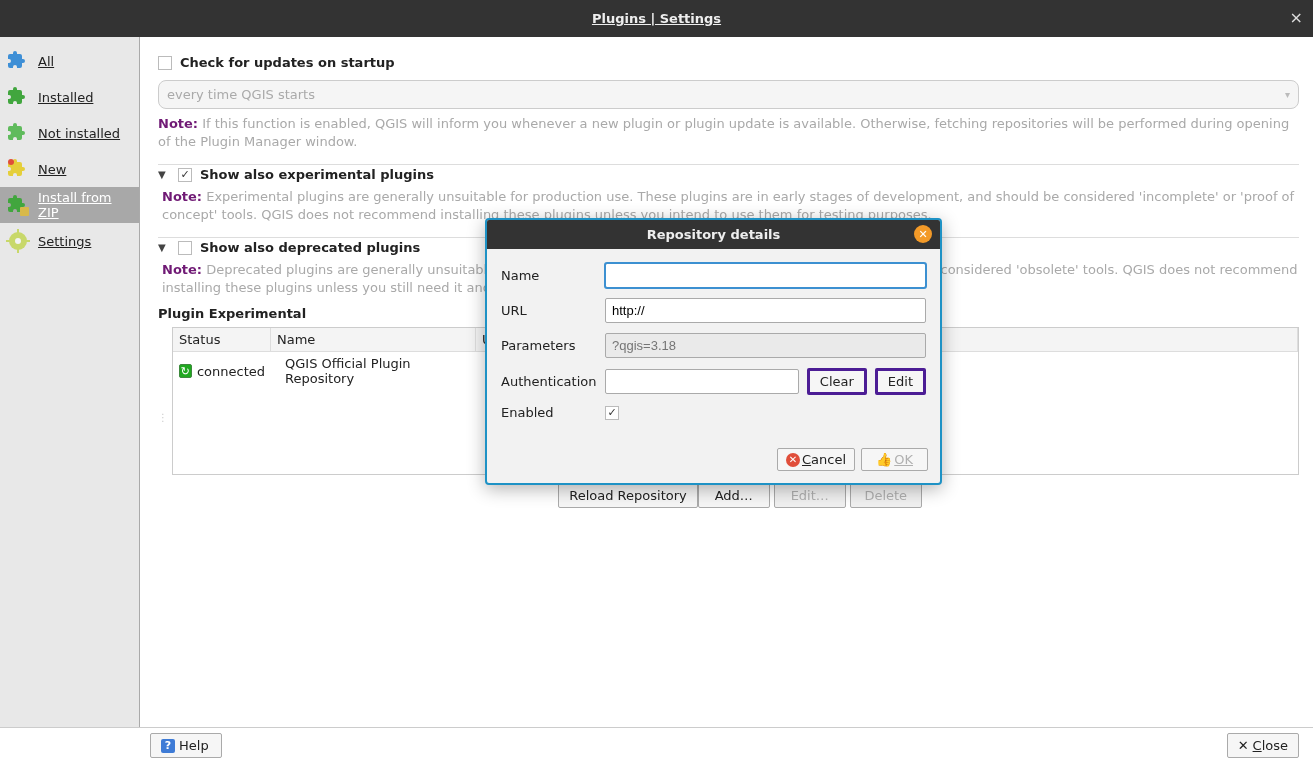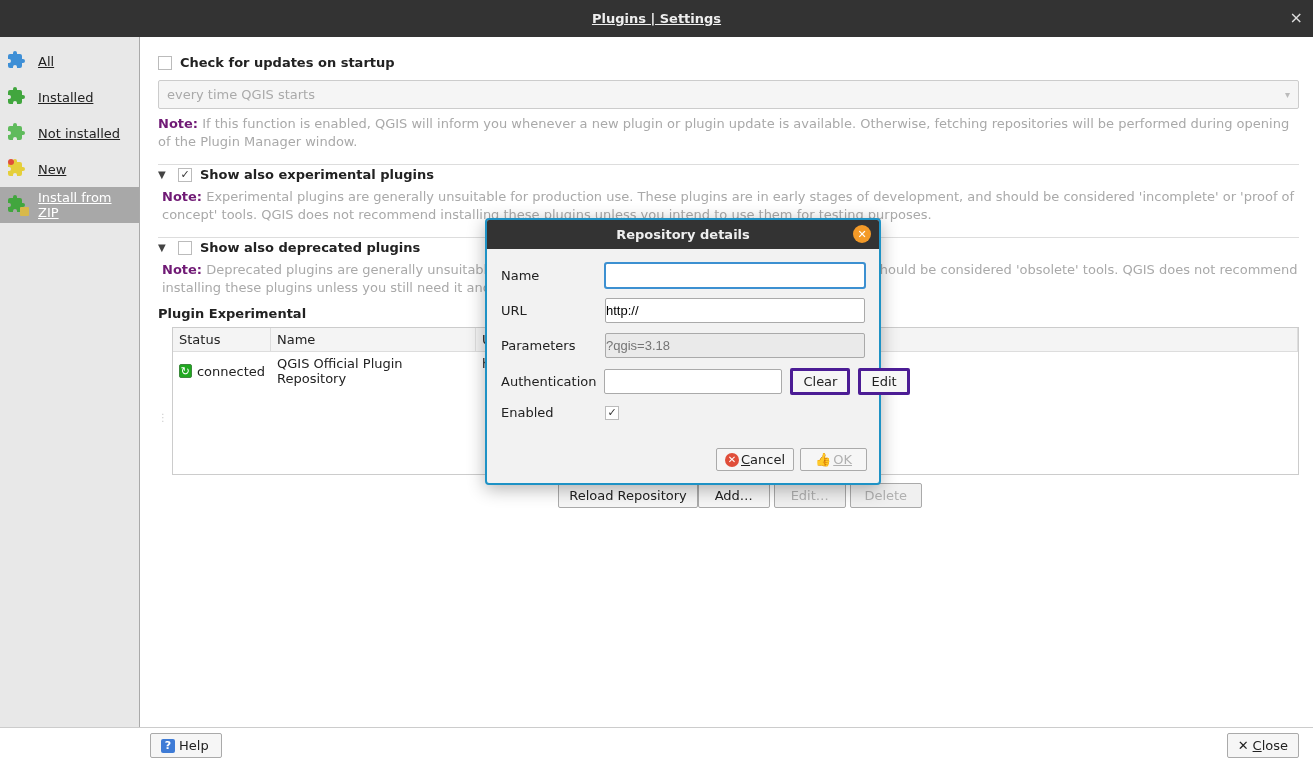--- a/index.html
+++ b/index.html
@@ -19,61 +19,61 @@
 
   .main { flex: 1; padding: 18px 14px 8px 18px; overflow: hidden; position: relative; }
 
   .row { display: flex; align-items: center; gap: 8px; }
   .checkbox { width: 14px; height: 14px; border: 1px solid #bbb; background: #fff; display: inline-flex; align-items: center; justify-content: center; font-size: 11px; color: #333; cursor: pointer; }
   .checkbox.checked::after { content: "✓"; font-size: 11px; line-height: 1; }
 
   .section-title { font-weight: bold; }
   .collapse-arrow { width: 12px; font-size: 10px; color: #444; }
 
-  .dropdown { margin-top: 10px; border: 1px solid #ccc; background: #f5f5f5; padding: 6px 8px; color: #aaa; border-radius: 2px; display: flex; justify-content: space-between; align-items: center; }
+  .dropdown { margin-top: 10px; border: 1px solid #ccc; background: #f5f5f5; padding: 6px 8px; color: #aaa; border-radius: 8px; display: flex; justify-content: space-between; align-items: center; }
   .dropdown .chev { font-size: 10px; color: #bbb; }
 
   .note { color: #a9a9a9; margin-top: 6px; line-height: 1.35; }
   .note b { color: #701a75; font-weight: bold; }
 
   .section { margin-top: 14px; border-top: 1px solid #ddd; padding-top: 2px; }
 
   .repos-title { font-weight: bold; margin-top: 10px; margin-bottom: 6px; }
 
   .repo-table { border: 1px solid #ccc; height: 148px; overflow: hidden; }
   .repo-head { display: flex; background: #f4f4f4; border-bottom: 1px solid #ddd; }
   .repo-head div { padding: 4px 6px; border-right: 1px solid #ddd; font-size: 13px; }
-  .repo-row { display: flex; }
+  .repo-row { display: flex; gap: 8px; }
   .repo-row div { padding: 4px 6px; }
   .col-status { width: 98px; display:flex; align-items:center; gap:5px; }
   .col-name { width: 205px; }
   .col-url { flex: 1; }
 
   .status-dot { width: 14px; height: 14px; background: #1fa81f; border: 1px solid #3d893d; display:inline-flex; align-items:center; justify-content:center; color:#fff; font-size:10px; border-radius:2px;}
   .status-dot::after { content:"↻"; font-size:11px; }
 
   .repo-buttons { display: flex; justify-content: center; margin-top: 8px; margin-left: 9px; }
   .repo-buttons .left, .repo-buttons .right { display: flex; gap: 4px; }
   .btn { border: 1px solid #aaa; background: #f6f6f6; padding: 4px 10px; border-radius: 2px; cursor: pointer; font-size: 13px; min-width: 72px; text-align: center; }
   .btn.disabled { color: #b0b0b0; background: #f0f0f0; cursor: default; }
 
   
   .bottombar { height: 36px; border-top: 1px solid #ccc; display: flex; align-items: center; justify-content: space-between; padding: 0 14px 0 150px; }
   .bottombar .btn { display: inline-flex; align-items: center; gap: 4px; }
   .help-icon { width:14px; height:14px; background:#3e7bd6; color:#fff; display:inline-flex; align-items:center; justify-content:center; font-size:11px; border-radius:2px; font-weight:bold; }
   .close-icon { font-size: 13px; }
 
   
-  .modal { position: absolute; left: 485px; top: 218px; width: 396px; border: 2px solid #1e92c5; border-radius: 4px; background: #f2f2f2; box-shadow: 0 4px 18px rgba(0,0,0,.3); z-index: 10; }
+  .modal { position: absolute; left: 485px; top: 218px; width: 457px; border: 2px solid #1e92c5; border-radius: 4px; background: #f2f2f2; box-shadow: 0 4px 18px rgba(0,0,0,.3); z-index: 10; }
   .modal-title { background: #333; color: #eee; text-align: center; font-weight: bold; padding: 7px 8px; position: relative; border-radius: 2px 2px 0 0;}
   .modal-title .mclose { position: absolute; right: 8px; top: 5px; width: 18px; height: 18px; background: #f39a28; border-radius: 50%; display: inline-flex; align-items: center; justify-content: center; color: #fff; font-size: 11px; cursor:pointer;}
   .modal-body { padding: 14px 14px 10px 14px; }
   .frow { display: flex; align-items: center; margin-bottom: 10px; gap: 8px; }
   .flabel { width: 96px; font-size: 13px; }
-  .finput { flex: 1; border: 1px solid #aaa; background: #fff; padding: 4px 0; font-size: 13px; border-radius: 2px; }
+  .finput { flex: 1; border: 1px solid #aaa; background: #fff; padding: 4px 6px; font-size: 13px; border-radius: 2px; }
   .finput.focus { outline: 2px solid #3c90d1; outline-offset: -1px; }
   .finput.readonly { background: #eaeaea; color: #999; }
   .small-btn { border: 3px solid #4c1d95; background: #f6f6f6; padding: 3px 10px; border-radius: 2px; cursor: pointer; font-size: 13px; }
   .modal-footer { display: flex; justify-content: flex-end; gap: 6px; padding: 8px 12px 12px; }
   .ok-btn-disabled { color: #b0b0b0; }
   .cancel-ic { width:14px;height:14px;background:#e04e3a;border-radius:50%;display:inline-flex;align-items:center;justify-content:center;color:#fff;font-size:10px;margin-right:2px;}
   .thumb-ic { color:#bbb; margin-right:2px; }
 
   .underline-first::first-letter { text-decoration: underline; }
 
@@ -126,20 +126,35 @@
       <span>New</span>
     </div>
     <div class="side-item selected">
       <span class="side-icon">
         <svg class="pz" viewBox="0 0 24 24">
             <path fill="#41a63e" d="M9 2a2 2 0 012 2v1h3a2 2 0 012 2v3h1a2 2 0 110 4h-1v3a2 2 0 01-2 2h-3v-1a2 2 0 10-4 0v1H4a2 2 0 01-2-2v-3h1a2 2 0 100-4H2V7a2 2 0 012-2h3V4a2 2 0 012-2z"></path>
             <rect x="14" y="14" width="9" height="9" fill="#d8b94a" rx="1"></rect>
           </svg>
       </span>
       <span>Install from ZIP</span>
+    </div>
+    <div class="side-item">
+      <span class="side-icon">
+        <svg class="gear" viewBox="0 0 24 24">
+            <circle cx="12" cy="12" r="9" fill="#c8d86a"></circle>
+            <circle cx="12" cy="12" r="3" fill="#f2f2f2"></circle>
+            <g fill="#c8d86a">
+              <rect x="11" y="0" width="2" height="4"></rect>
+              <rect x="11" y="20" width="2" height="4"></rect>
+              <rect x="0" y="11" width="4" height="2"></rect>
+              <rect x="20" y="11" width="4" height="2"></rect>
+            </g>
+          </svg>
+      </span>
+      <span>Settings</span>
     </div>
   </div>
 
   <div class="main">
 
     <div class="row">
       <span class="checkbox"></span>
       <span class="section-title">Check for updates on startup</span>
     </div>
 

